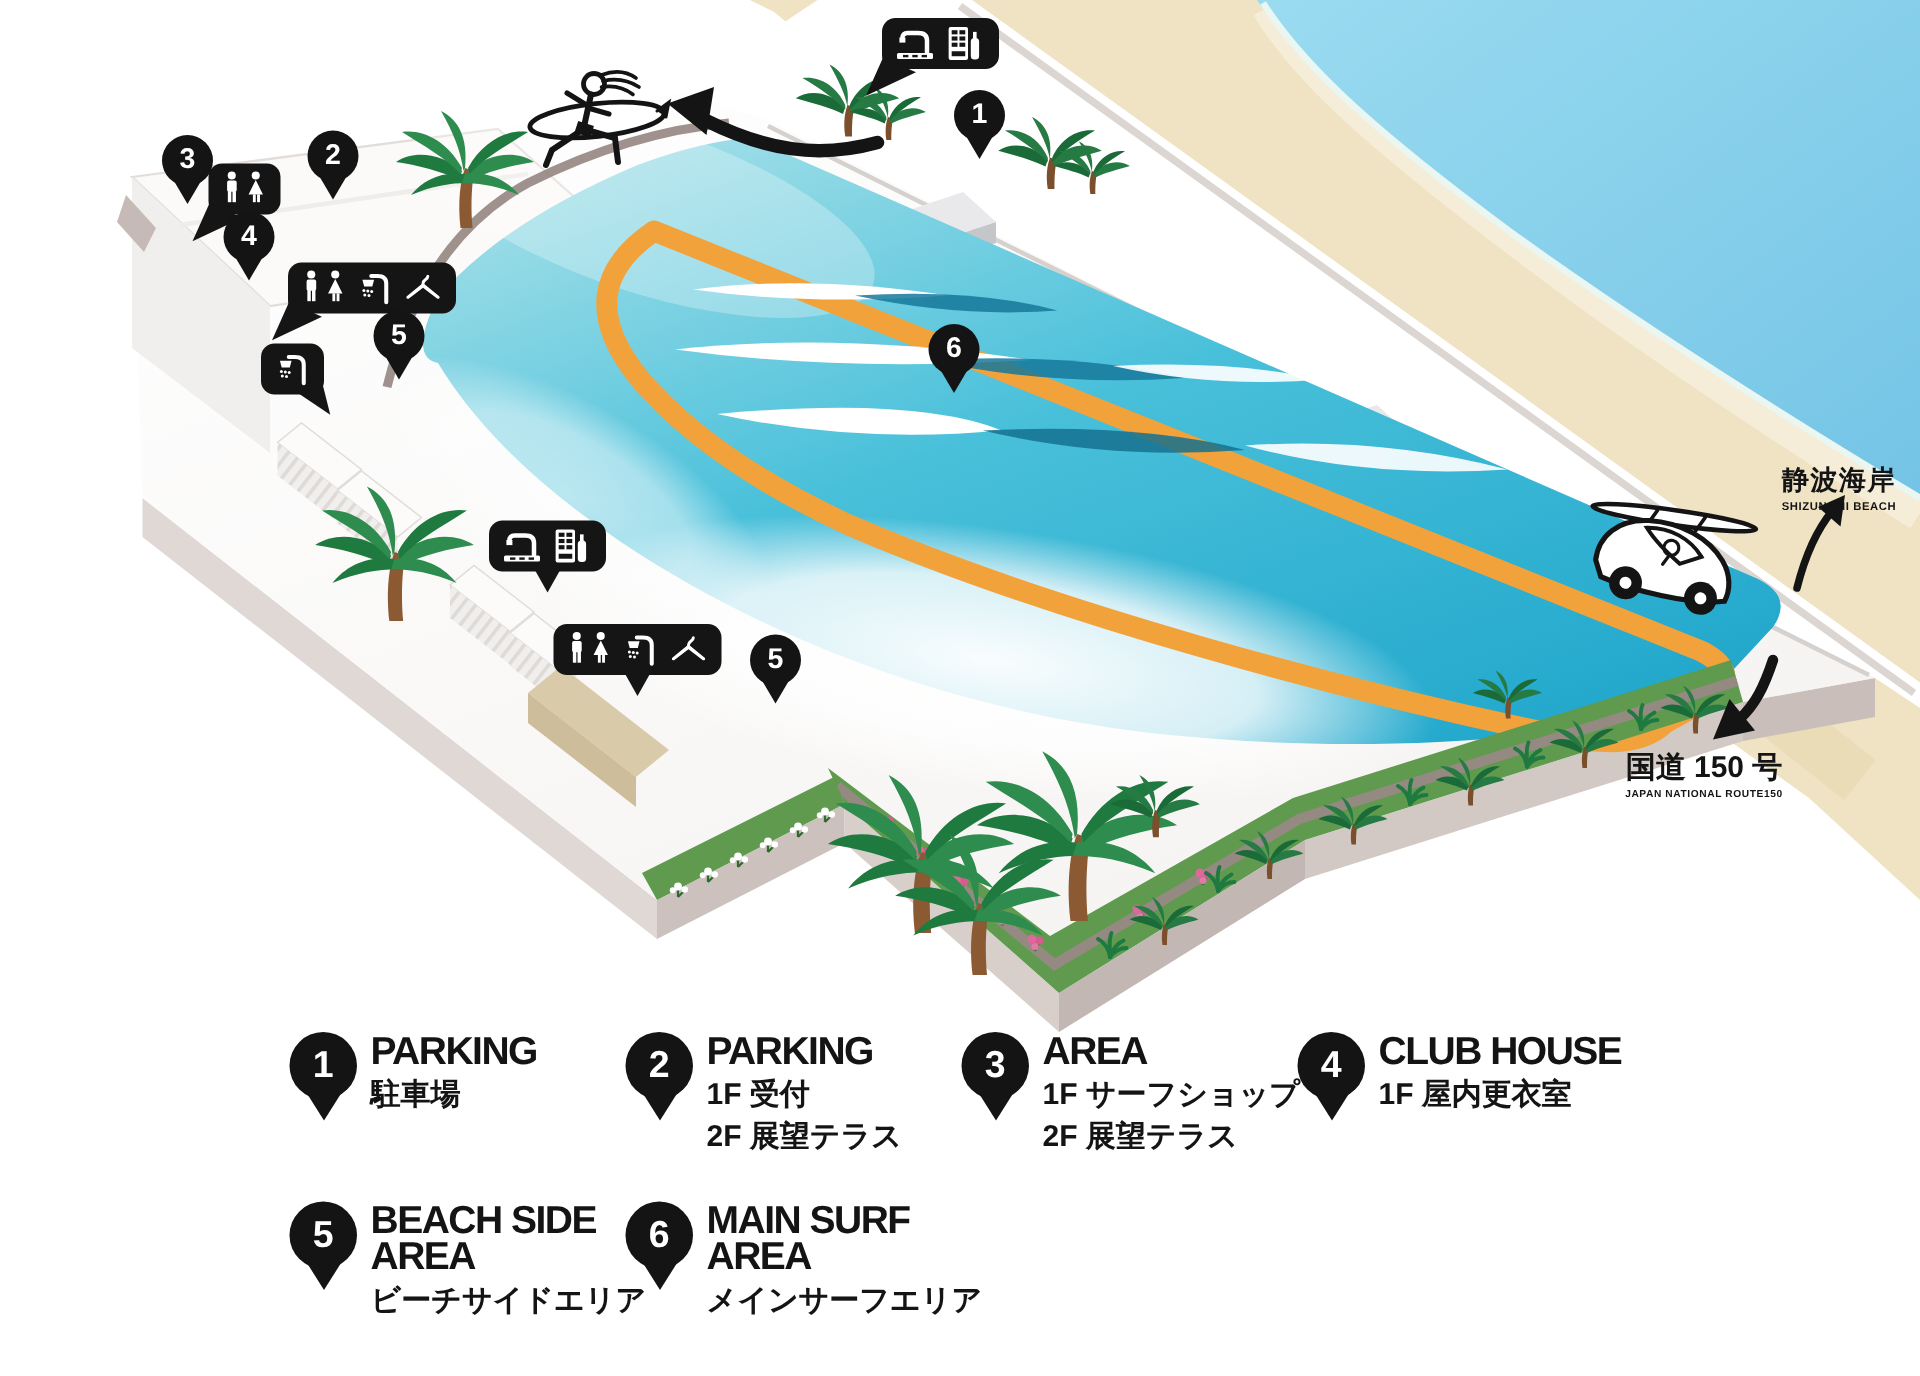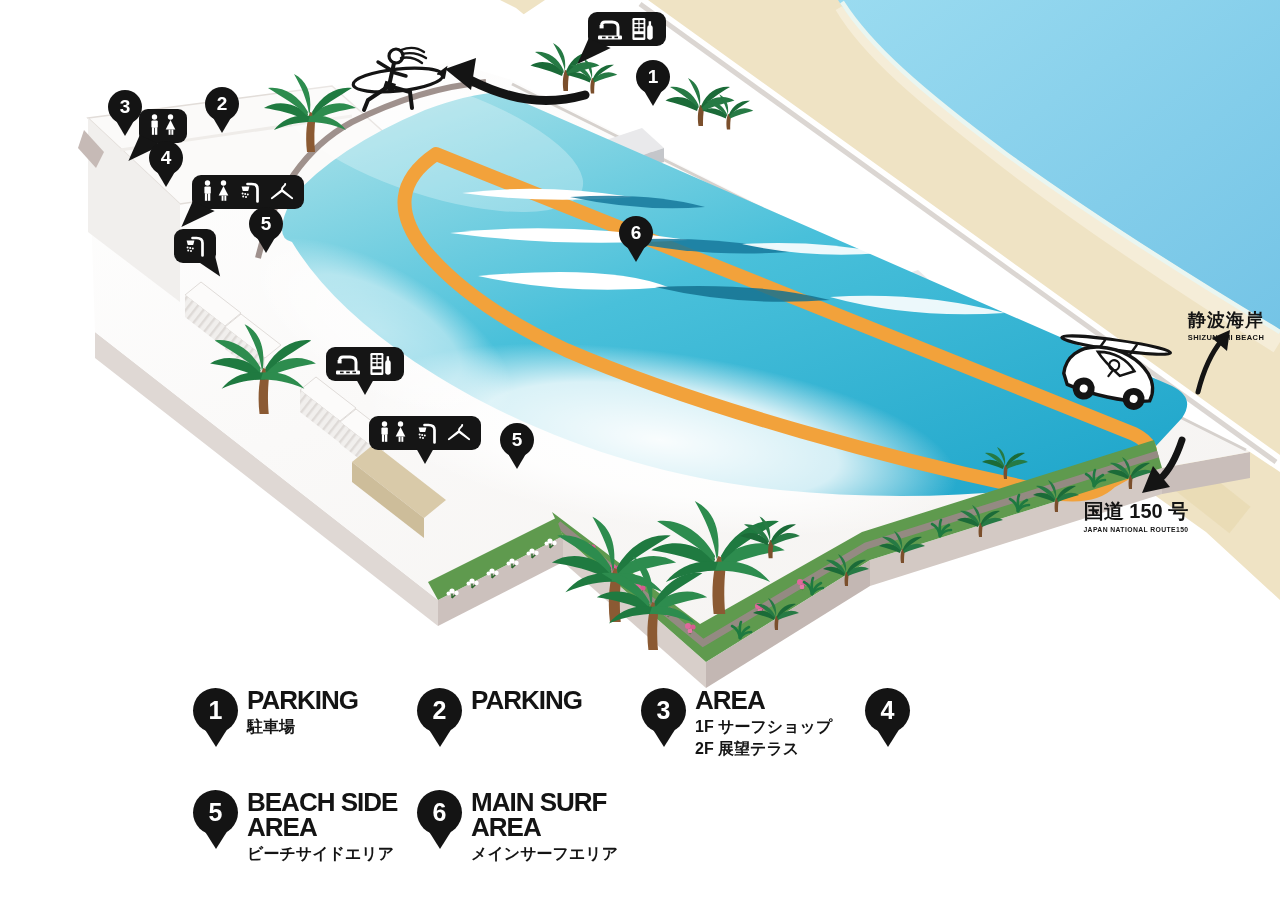--- a/index.html
+++ b/index.html
@@ -43,21 +43,21 @@
           grid-template-columns:224px 224px 224px 224px;row-gap:28px;z-index:40;}
   .legend-item{display:flex;align-items:flex-start;gap:9px;}
   .legend-pin{display:flex;flex-direction:column;align-items:center;flex:none;margin-top:2px;}
   .legend-pin-head{width:45px;height:45px;border-radius:50%;background:#141414;color:#fff;
                    font:900 25px/45px "Liberation Sans",sans-serif;text-align:center;}
   .legend-pin-tail{width:0;height:0;border-left:12px solid transparent;border-right:12px solid transparent;
                    border-top:19px solid #141414;margin-top:-5px;}
   .legend-text{padding-top:2px;}
   .legend-title-line{font-size:26px;font-weight:900;line-height:.95;letter-spacing:-1px;color:#141414;
                      white-space:nowrap;}
-  .legend-sub-line{font-size:16px;font-weight:700;line-height:1.3;color:#141414;margin-top:2px;
+  .legend-sub-line{font-size:20px;font-weight:700;line-height:1.3;color:#141414;margin-top:2px;
                    white-space:nowrap;}
   .legend-sub-block{margin-top:4px;}
 </style>
 </head>
 <body>
 
 <div class="stage">
 
   <svg class="scene" width="1280" height="917" viewBox="0 0 1280 917">
     <defs>
@@ -473,20 +473,24 @@
 
     <div class="legend-item">
       <div class="legend-pin">
         <div class="legend-pin-head">2</div>
         <div class="legend-pin-tail"></div>
       </div>
       <div class="legend-text">
         <div class="legend-title">
             <div class="legend-title-line">PARKING</div>
           </div>
+        <div class="legend-sub-block">
+            <div class="legend-sub-line">1F 受付</div>
+            <div class="legend-sub-line">2F 展望テラス</div>
+          </div>
       </div>
     </div>
 
     <div class="legend-item">
       <div class="legend-pin">
         <div class="legend-pin-head">3</div>
         <div class="legend-pin-tail"></div>
       </div>
       <div class="legend-text">
         <div class="legend-title">
@@ -497,20 +501,28 @@
             <div class="legend-sub-line">2F 展望テラス</div>
           </div>
       </div>
     </div>
 
     <div class="legend-item">
       <div class="legend-pin">
         <div class="legend-pin-head">4</div>
         <div class="legend-pin-tail"></div>
       </div>
+      <div class="legend-text">
+        <div class="legend-title">
+            <div class="legend-title-line">CLUB HOUSE</div>
+          </div>
+        <div class="legend-sub-block">
+            <div class="legend-sub-line">1F 屋内更衣室</div>
+          </div>
+      </div>
     </div>
 
     <div class="legend-item">
       <div class="legend-pin">
         <div class="legend-pin-head">5</div>
         <div class="legend-pin-tail"></div>
       </div>
       <div class="legend-text">
         <div class="legend-title">
             <div class="legend-title-line">BEACH SIDE</div>

